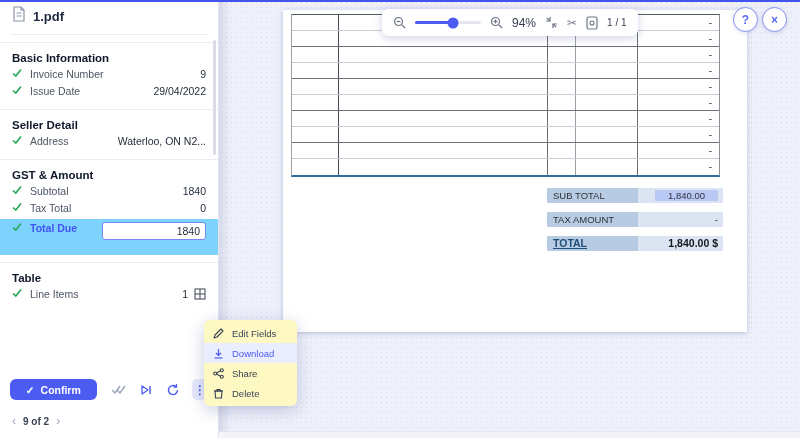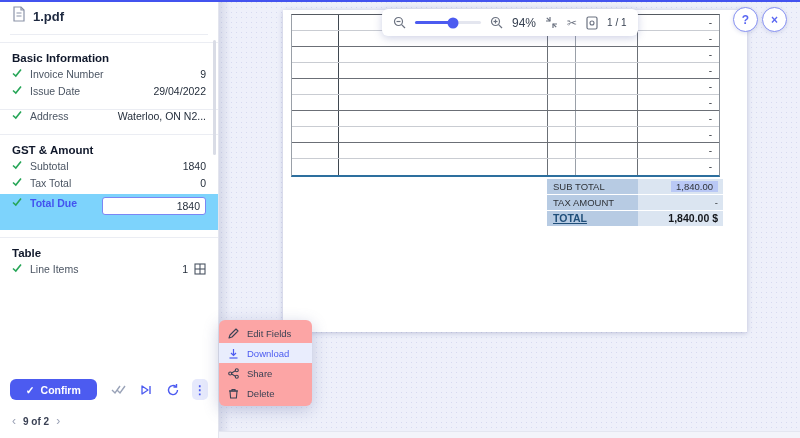--- a/index.html
+++ b/index.html
@@ -43,44 +43,44 @@
   .inv-row.r-light { border-bottom:1px solid #c9ccd2; }
   .inv-row:last-child { border-bottom:none; }
   .cell { height:100%; }
   .c1 { width:46px; }
   .c2 { width:210px; border-left:1.5px solid #3f4750; }
   .c3 { width:28px; border-left:1px solid #6b7076; }
   .c4 { width:63px; border-left:1px solid #9aa0a8; }
   .c5 { width:82px; border-left:1px solid #6b7076; font-size:10px; color:#3b3f46; text-align:right; padding-right:7px; line-height:15px; }
 
   .summary { position:absolute; left:264px; top:169px; width:176px; }
-  .sum-row { display:flex; height:15px; margin-bottom:1px; font-size:9.5px; }
+  .sum-row { display:flex; height:15px; margin-bottom:1px; font-size:9.5px;margin-top:9px; }
   .sum-label { width:91px; background:#b7cbe3; color:#2f3338; padding:0 0 0 6px; line-height:15px; }
   .sum-value { width:85px; background:#dbe5f1; color:#2f3338; text-align:right; padding-right:5px; line-height:15px; }
   .sum-row.bold .sum-label { font-weight:bold; color:#1f4e79; font-size:10.5px;text-decoration:underline; }
   .sum-row.bold .sum-value { font-weight:bold; color:#14171c; font-size:10.5px; }
-  .val-hl { background:#b9c8f5; padding:0 5px; }
+  .val-hl { background:#b9c8f5; padding:0 13px; }
 
   .toolbar { position:absolute; left:163px; top:9px; height:27px; background:#fff; border-radius:6px; box-shadow:0 2px 8px rgba(80,90,160,.28); display:flex; align-items:center; gap:9px; padding:0 11px; z-index:10; }
   .tb-text { font-size:12px; color:#374151; font-weight:normal; white-space:nowrap;text-align:center; }
   .tb-pages { font-size:10px; color:#374151; white-space:nowrap; }
   .slider { position:relative; width:66px; height:3px; background:#e4e6ef; border-radius:2px; cursor:pointer; }
   .slider .fill { position:absolute; left:0; top:0; height:3px; width:57%; background:#4c5bf0; border-radius:2px; }
   .slider .thumb { position:absolute; left:57%; top:50%; width:11px; height:11px; background:#4c5bf0; border-radius:50%; transform:translate(-50%,-50%); }
   .tb-icon { display:inline-flex; align-items:center; cursor:pointer; }
   .scissors { font-size:12px; color:#707684; }
 
   .round-btn { position:absolute; top:7px; width:25px; height:25px; border-radius:50%; background:#fff; border:1.5px solid #8691f2; color:#5a67f2; font-size:12px; font-weight:bold; line-height:1; cursor:pointer; box-shadow:0 1px 4px rgba(80,90,160,.2); z-index:10; font-family:"Liberation Sans",sans-serif; }
   .help { left:514px; }
   .close { left:543px; }
 
   .hscroll { position:absolute; left:0; right:0; bottom:0; height:7px; background:#f3f4fa; border-top:1px solid #e4e6f0; z-index:6; }
 
   
-  .ctx-menu { position:absolute; left:219px; top:320px; width:93px; background:#fca5a5; border-radius:6px; box-shadow:0 4px 16px rgba(90,100,160,.32); padding:3px 0; z-index:50; }
+  .ctx-menu { position:absolute; left:204px; top:320px; width:93px; background:#fef9c3; border-radius:6px; box-shadow:0 4px 16px rgba(90,100,160,.32); padding:3px 0; z-index:50; }
   .menu-item { display:flex; align-items:center; gap:8px; height:20px; padding:0 9px; font-size:9.5px; color:#3b4254; cursor:pointer; }
   .menu-item.active { background:#e9edfd; color:#4c5bf0; }
   .mi-icon { display:inline-flex; width:11px; justify-content:center; }
 </style>
 </head>
 <body>
 
 <div class="app">
   <div class="topline"></div>
 
@@ -108,20 +108,21 @@
           <span class="f-value">9</span>
         </div>
         <div class="field-row">
           <svg class="check" viewBox="0 0 10 10">
             <polyline points="1,5.5 3.8,8 9,1.5" fill="none" stroke="#27a658" stroke-width="1.6"></polyline>
           </svg>
           <span class="f-label">Issue Date</span>
           <span class="f-value">29/04/2022</span>
         </div>
         <div class="sb-divider"></div>
+        <div class="sb-section-title">Seller Detail</div>
         <div class="field-row">
           <svg class="check" viewBox="0 0 10 10">
             <polyline points="1,5.5 3.8,8 9,1.5" fill="none" stroke="#27a658" stroke-width="1.6"></polyline>
           </svg>
           <span class="f-label">Address</span>
           <span class="f-value">Waterloo, ON N2...</span>
         </div>
         <div class="sb-divider"></div>
         <div class="sb-section-title">GST &amp; Amount</div>
         <div class="field-row">

